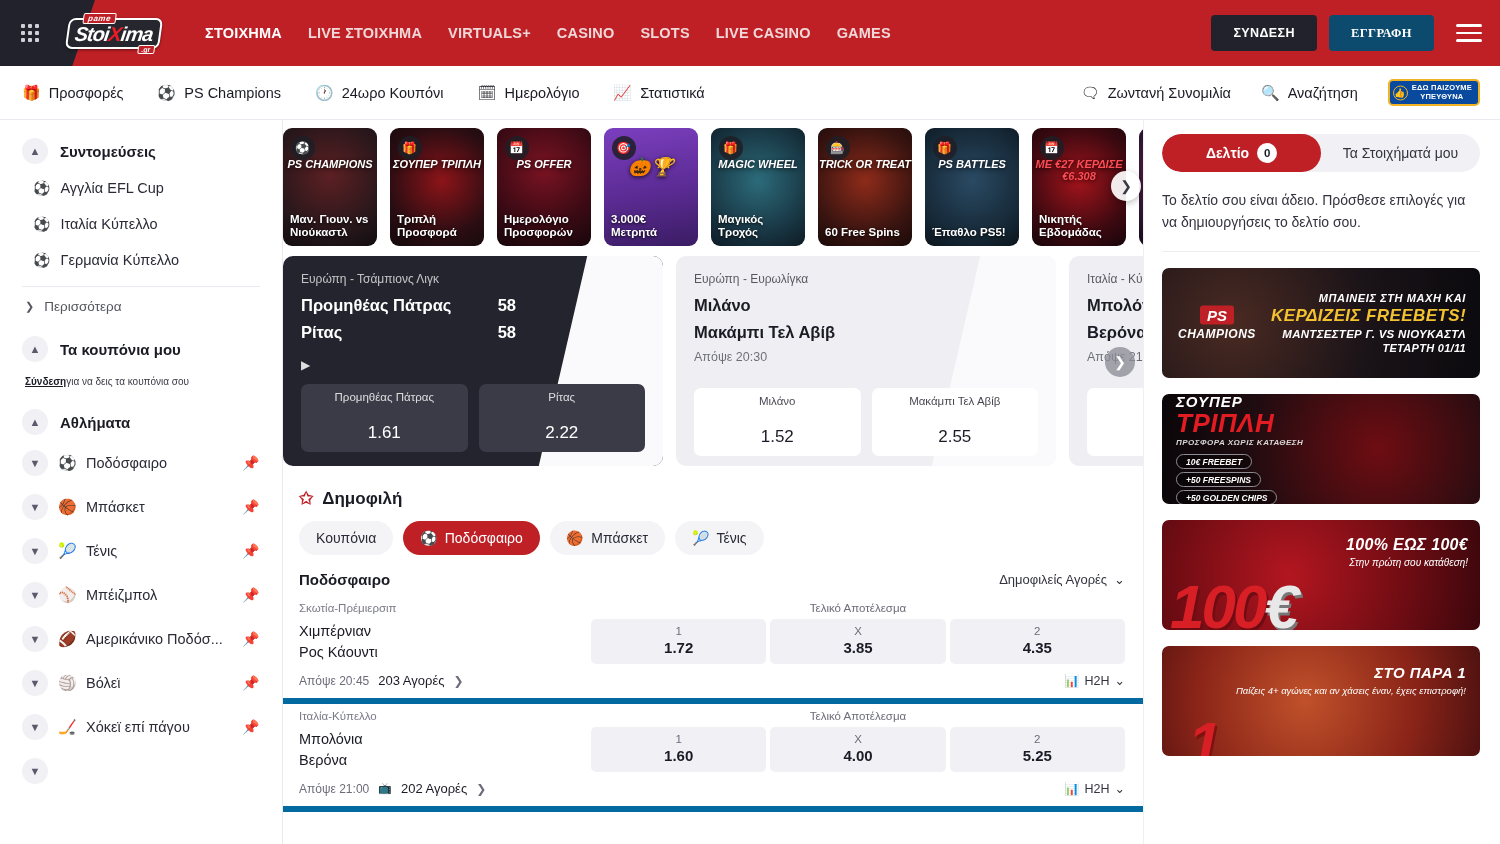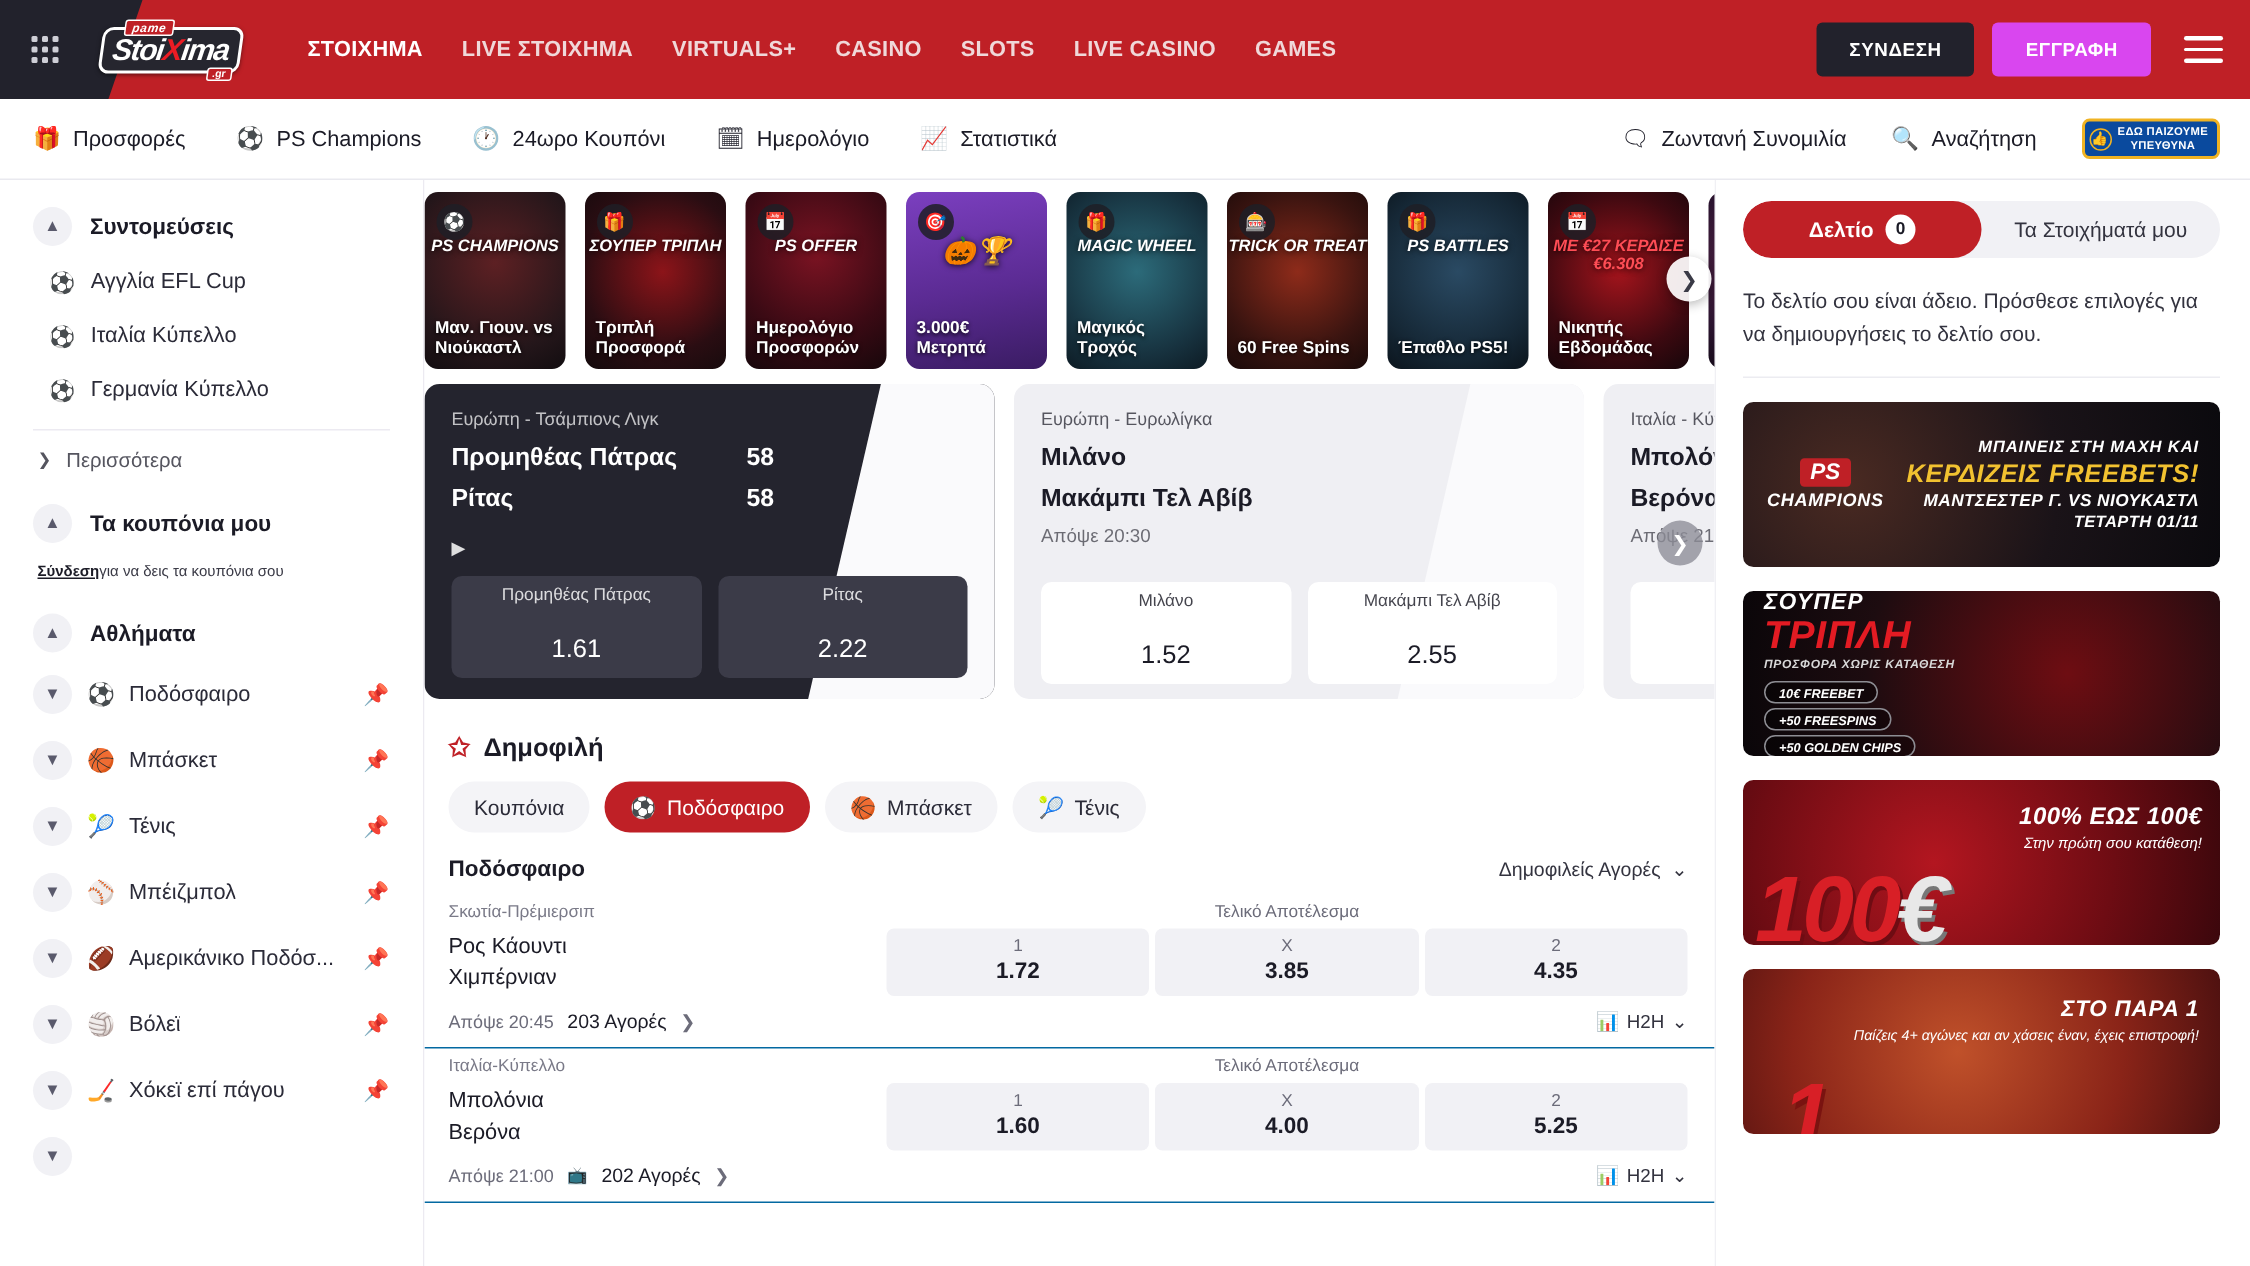--- a/index.html
+++ b/index.html
@@ -132,31 +132,31 @@
     border-radius: 4px;
     height: 36px;
     padding: 0 22px;
     font-size: 12.5px;
     font-weight: bold;
     letter-spacing: .4px;
     cursor: pointer;
     font-family: inherit;
   }
   .btn-register {
-    background: #d946ef;
+    background: #0c4a6e;
     color: #fff;
     border: none;
     border-radius: 4px;
     height: 36px;
     padding: 0 22px;
     font-size: 12.5px;
     font-weight: bold;
     letter-spacing: .4px;
     cursor: pointer;
-    font-family: Liberation Sans, sans-serif;
+    font-family: Liberation Serif, serif;
   }
   .burger { width: 26px; cursor: pointer; margin-left: 10px; }
   .burger i { display: block; height: 2.5px; background: #fff; margin: 5px 0; border-radius: 2px; }
 
   
   .subbar {
     height: 54px;
     background: #fff;
     border-bottom: 1px solid #e9e9ef;
     display: flex;
@@ -341,21 +341,21 @@
   .tab.active { background: #bf2026; color: #fff; }
   .tab .emoji { font-size: 14px; }
 
   .sect-head {
     display: flex; align-items: center;
     margin: 0 18px 0 16px; padding-bottom: 8px;
     font-size: 15px; font-weight: bold;
   }
   .mkt-sel { margin-left: auto; font-size: 13px; font-weight: normal; color: #33333f; cursor: pointer; display:flex; gap:7px; align-items:center;}
 
-  .evrow { padding: 6px 18px 0 16px; border-bottom: 1px solid #0369a1; }
+  .evrow { padding: 6px 18px 0 16px; border-bottom: 6px solid #0369a1; }
   .ev-top { display: flex; }
   .ev-left { width: 292px; flex-shrink: 0; }
   .ev-league { font-size: 11.5px; color: #7a7a88; margin-bottom: 7px; }
   .ev-team { font-size: 14.5px; color: #1b1b26; line-height: 1.45; }
   .ev-right { flex: 1; }
   .ev-mkt { text-align: center; font-size: 11.5px; color: #6c6c7a; margin-bottom: 5px;}
   .ev-odds { display: flex; gap: 4px; }
   .ev-odd {
     flex: 1; background: #f1f1f5; border-radius: 5px;
     padding: 6px 4px 8px; text-align: center; cursor: pointer;
@@ -763,22 +763,22 @@
       <span class="mkt-sel">
         <span>Δημοφιλείς Αγορές</span>
         <span>⌄</span>
       </span>
     </div>
 
     <div class="evrow">
       <div class="ev-top">
         <div class="ev-left">
           <div class="ev-league">Σκωτία-Πρέμιερσιπ</div>
+          <div class="ev-team">Χιμπέρνιαν</div>
           <div class="ev-team">Ρος Κάουντι</div>
-          <div class="ev-team">Χιμπέρνιαν</div>
         </div>
         <div class="ev-right">
           <div class="ev-mkt">Τελικό Αποτέλεσμα</div>
           <div class="ev-odds">
             <div class="ev-odd">
               <div class="l">1</div>
               <div class="v">1.72</div>
             </div>
             <div class="ev-odd">
               <div class="l">X</div>

